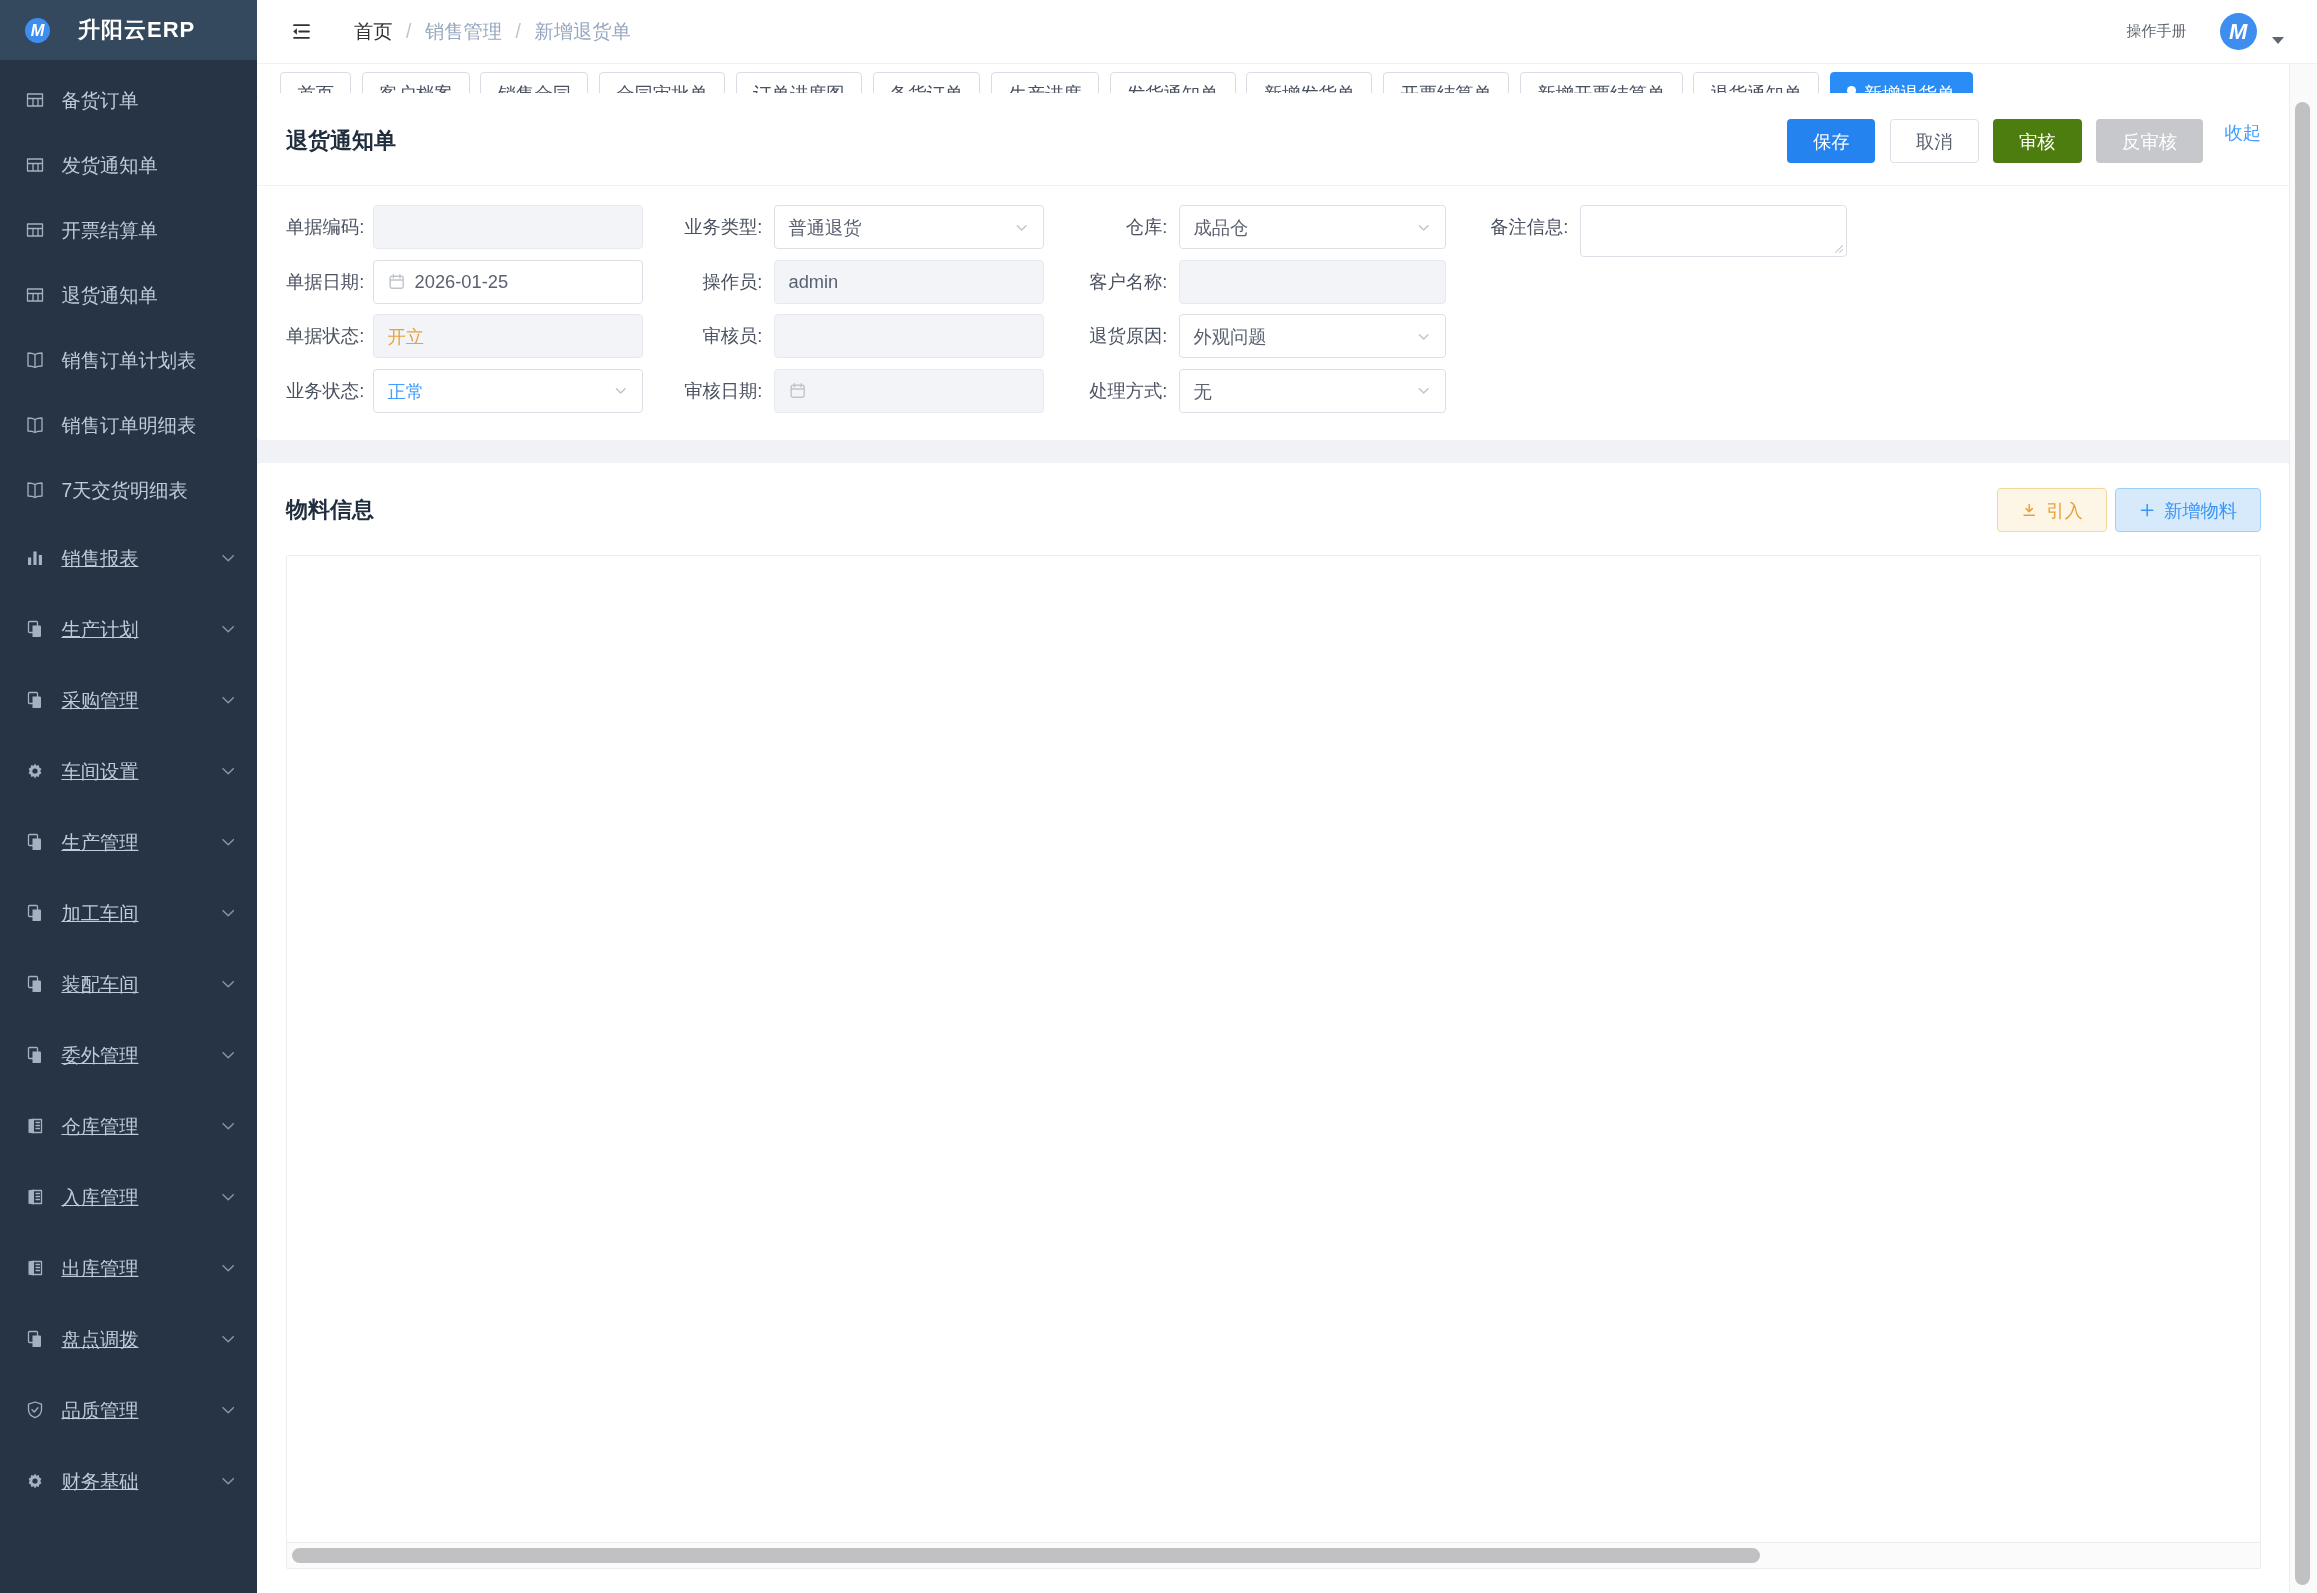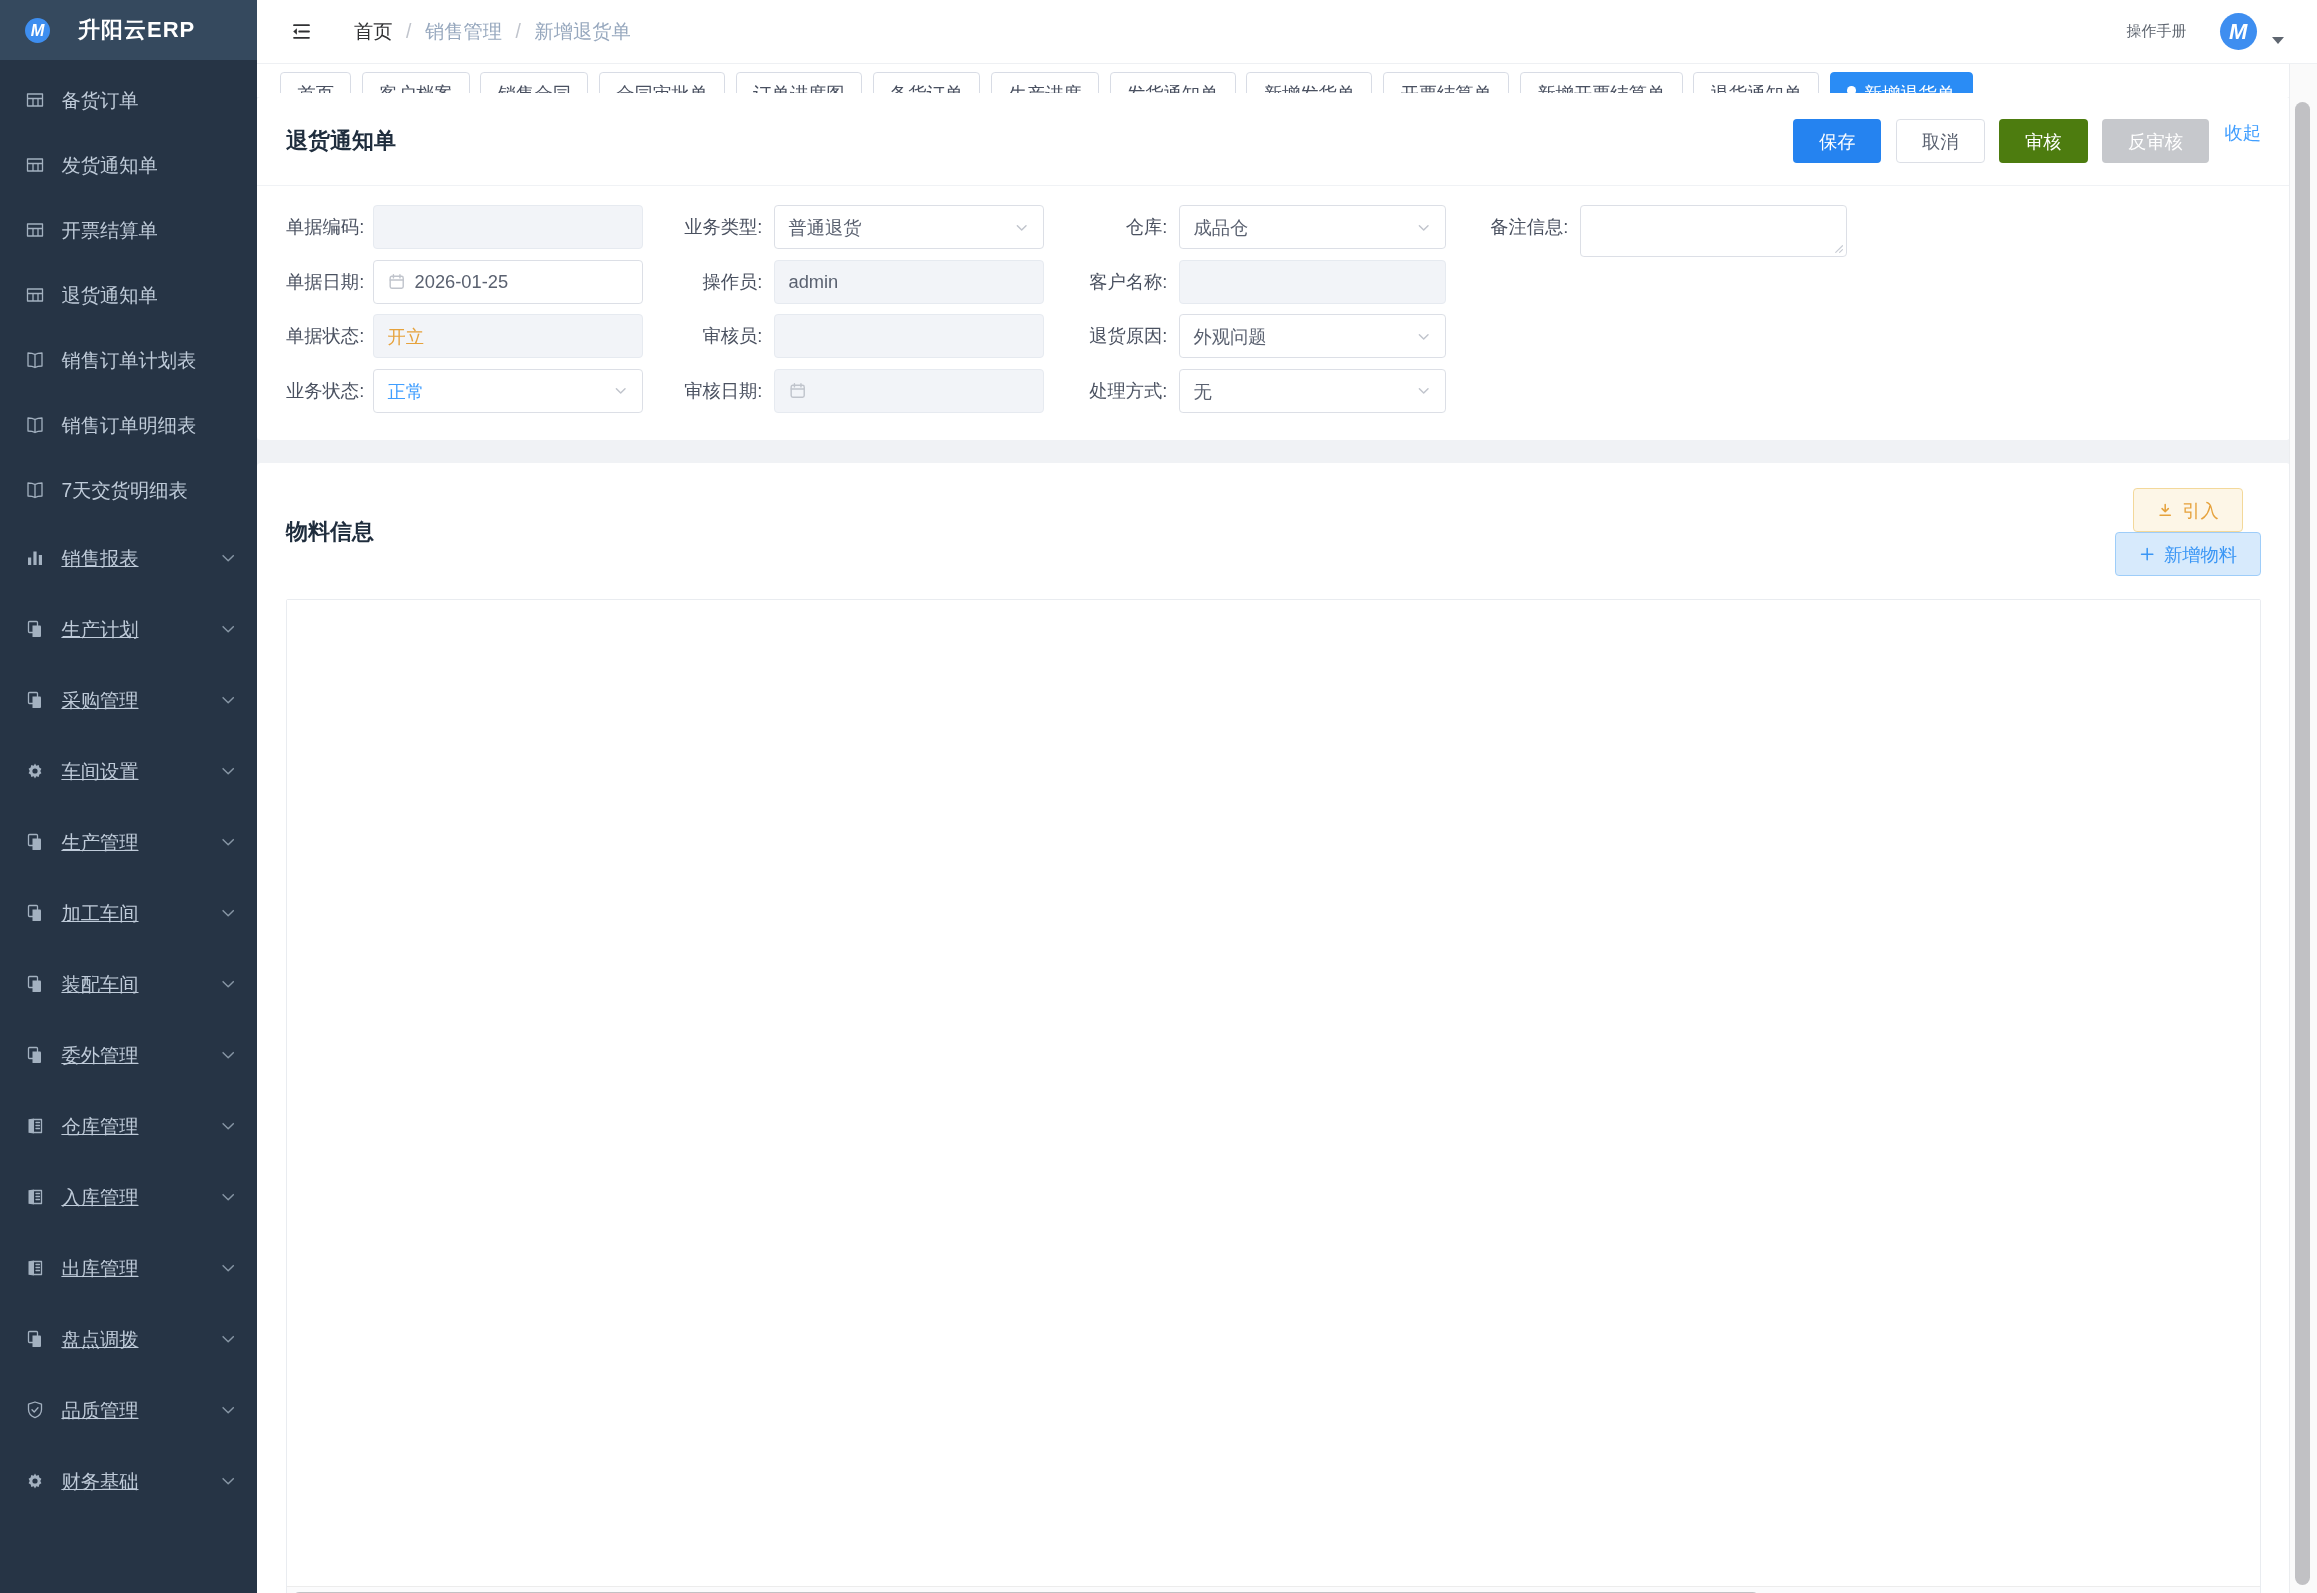--- a/index.html
+++ b/index.html
@@ -59,42 +59,42 @@
   .card1-head{height:89px;display:flex;align-items:center;padding:0 29px;box-sizing:border-box;
     border-bottom:1px solid #f0f2f5;}
   .card-title{font-size:22px;font-weight:700;color:#1f2d3d;}
   .head-actions{margin-left:auto;display:flex;align-items:center;gap:14.5px;}
   .btn{height:44px;box-sizing:border-box;border-radius:3.9px;font-size:18.3px;display:inline-flex;
     align-items:center;justify-content:center;padding:0 25px;cursor:pointer;border:1px solid transparent;}
   .btn-save{background:#2583f0;color:#fff;}
   .btn-cancel{background:#fff;color:#5a6170;border-color:#dcdfe6;}
   .btn-audit{background:#4d7c0f;color:#fff;cursor:not-allowed;}
   .btn-unaudit{background:#c6c8cc;color:#fff;cursor:not-allowed;}
-  .collapse-link{color:#409eff;font-size:18.3px;cursor:pointer;position:relative;top:-8.7px;margin-left:1px;}
+  .collapse-link{color:#409eff;font-size:18.3px;cursor:pointer;position:relative;top:-8.7px;margin-left:7px;}
   
   .form-area{padding:19.3px 29px 0;}
   .frow{display:grid;grid-template-columns:87px 270px 131px 270px 135px 267px 134px 267px 1fr;
     height:44px;margin-bottom:10.6px;align-items:start;}
   .flabel{font-size:18.3px;color:#4a5160;text-align:right;padding-right:11.6px;line-height:44px;white-space:nowrap;}
   .fctl{height:44px;box-sizing:border-box;border:1px solid #dcdfe6;border-radius:3.9px;background:#fff;
     display:flex;align-items:center;padding:0 13.5px;font-size:18.3px;color:#5a6170;}
   .fctl.disabled{background:#f2f4f8;border-color:#e6eaf0;}
   .fctl .chevron{margin-left:auto;width:15.4px;height:15.4px;}
   .fctl .chevron path{fill:none;stroke:#c0c4cc;stroke-width:1.5;stroke-linecap:round;stroke-linejoin:round;}
   .cal-ico{width:17.4px;height:17.4px;margin-right:9.7px;flex:0 0 auto;}
   .cal-ico path,.cal-ico rect{fill:none;stroke:#c0c4cc;stroke-width:1.3;stroke-linecap:round;}
   .val-orange{color:#e6a23c;}
   .val-blue{color:#409eff;}
   .ftextarea{height:52px;box-sizing:border-box;border:1px solid #dcdfe6;border-radius:3.9px;background:#fff;
     position:relative;}
   .grip{position:absolute;right:1.9px;bottom:1.9px;width:15.4px;height:15.4px;}
   .grip path{fill:none;stroke:#c8ccd4;stroke-width:1.2;stroke-linecap:round;}
   
   .sec-head{display:flex;align-items:center;padding:25px 29px 0;}
-  .sec-actions{margin-left:auto;display:flex;align-items:center;gap:0;flex-direction:column;}
+  .sec-actions{margin-left:auto;display:flex;align-items:center;gap:8px;}
   .btn-import{background:#fdf6e7;border-color:#f3d89a;color:#e6a23c;gap:8.7px;padding:0 23px;}
   .btn-addmat{background:#d7eafc;border-color:#9ecdf9;color:#3a96f5;gap:8.7px;padding:4px 23px;}
   .s-ico{width:16.4px;height:16.4px;}
   .s-ico path{fill:none;stroke:currentColor;stroke-width:1.5;stroke-linecap:round;stroke-linejoin:round;}
   .table-wrap{margin:23px 29px 0;border:1px solid #e9ecf0;border-radius:1.9px;height:1014px;
     box-sizing:border-box;position:relative;background:#fff;}
   .thead{display:flex;height:46px;background:#f1f3f6;border-bottom:1px solid #e9ecf0;}
   .th{height:46px;line-height:46px;text-align:center;font-size:18.3px;font-weight:500;color:#4e5969;
     background:#f1f3f6;border-right:1.9px solid #fff;box-sizing:border-box;overflow:hidden;white-space:nowrap;}
   .th:last-child{border-right:none;}

